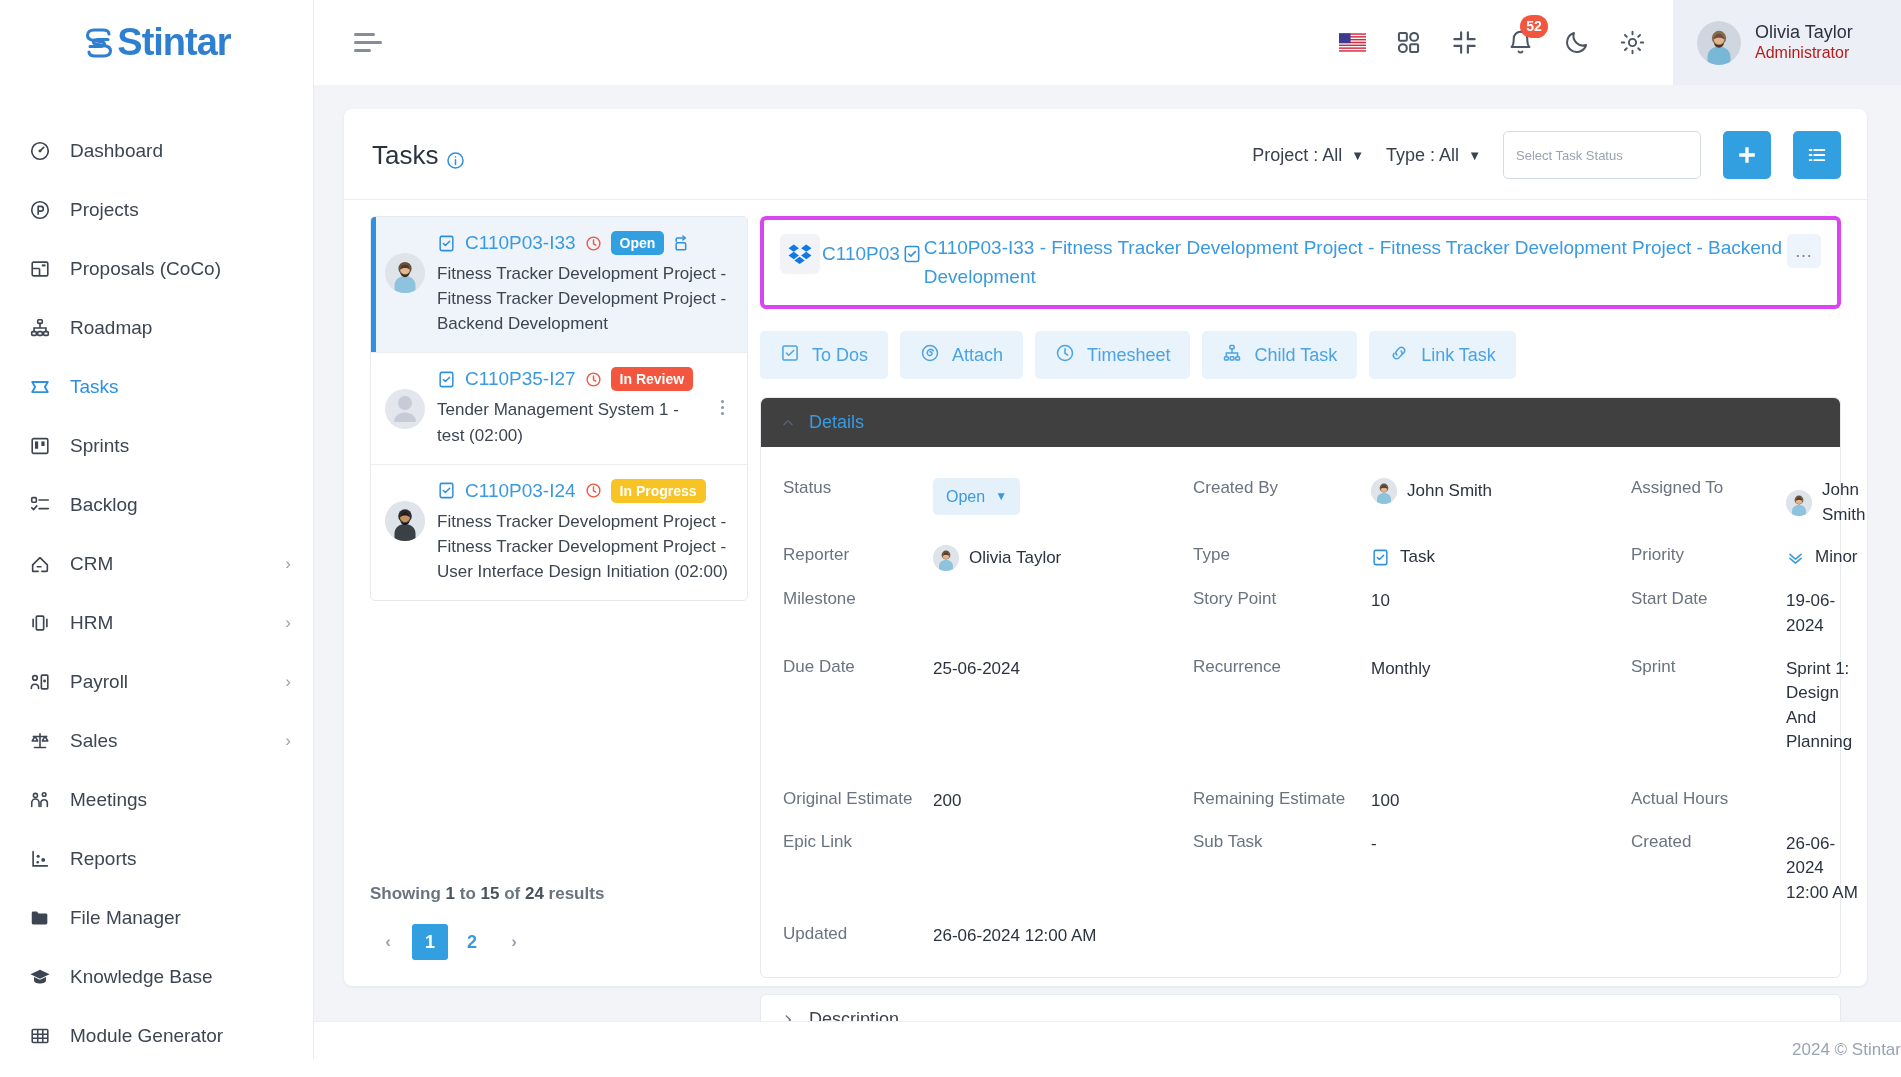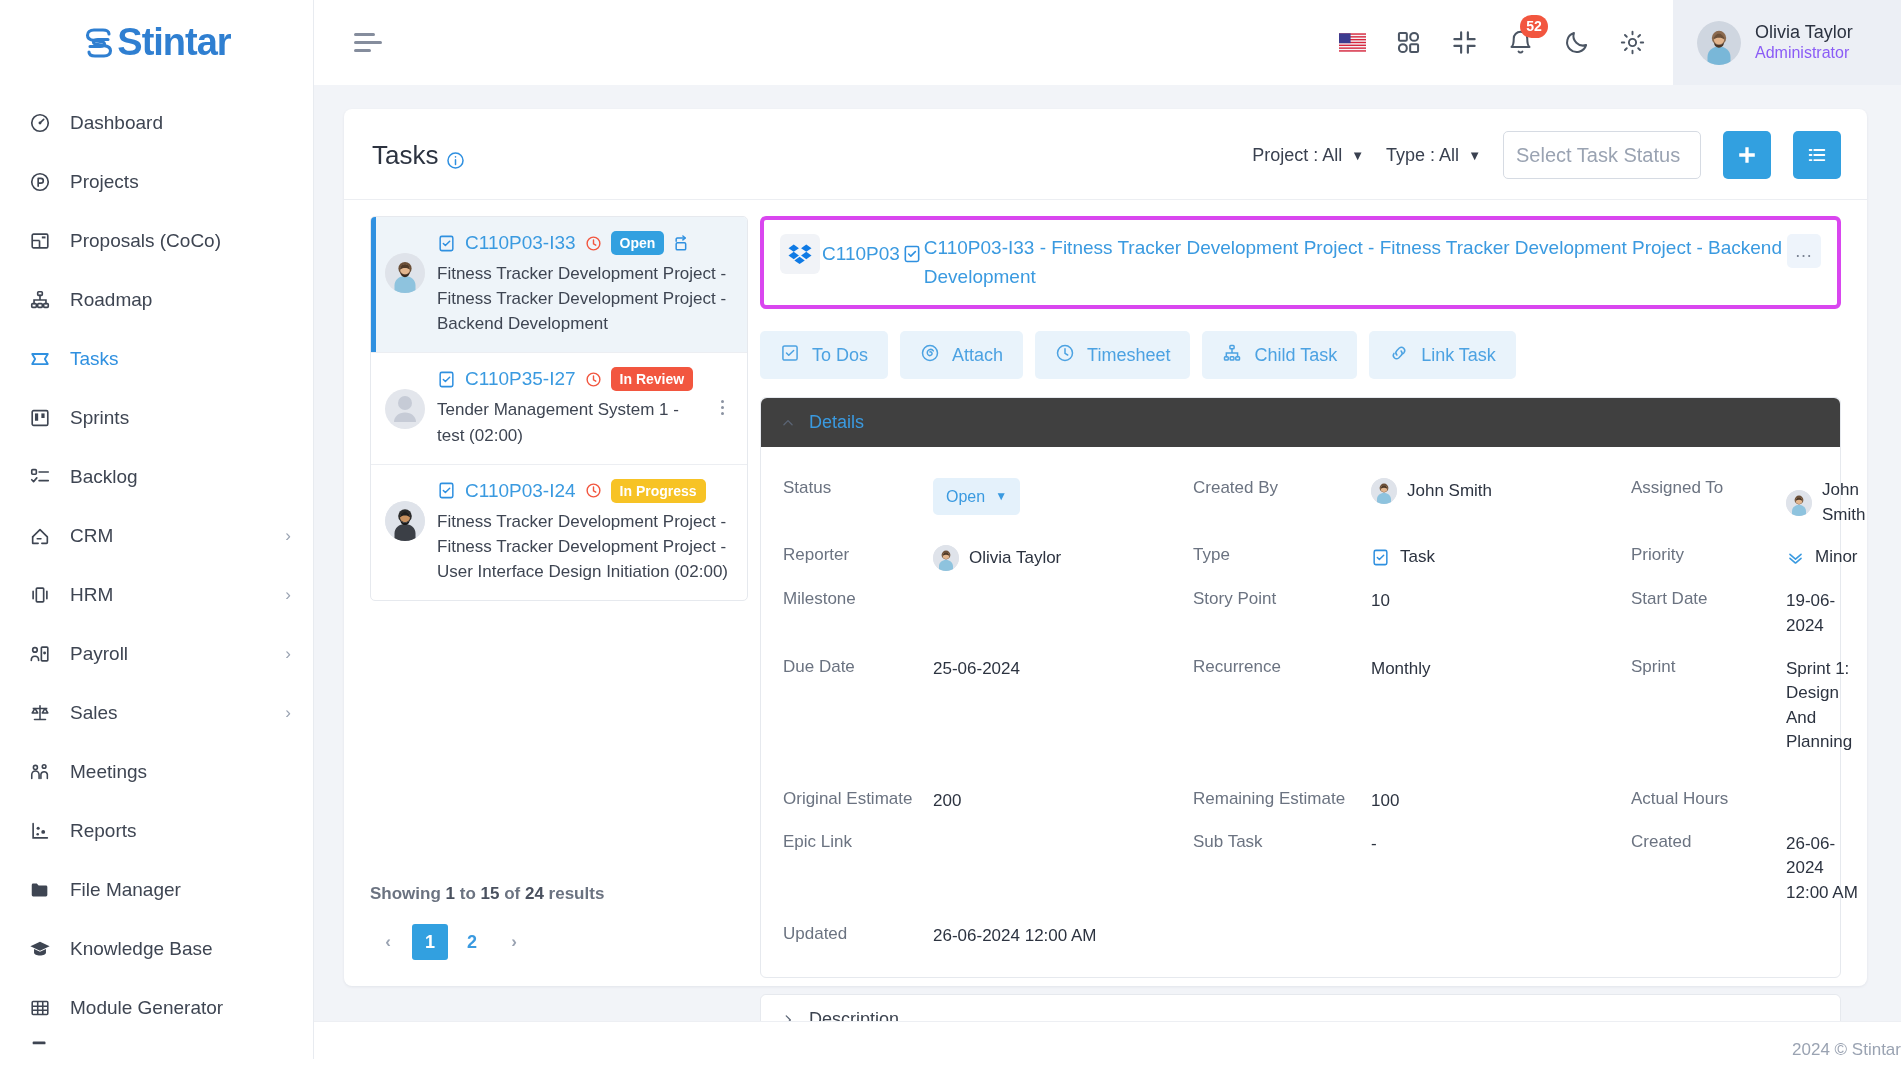--- a/index.html
+++ b/index.html
@@ -8,21 +8,21 @@
     font-family: "Liberation Sans", sans-serif;
     background: #ffffff;
     overflow: hidden;
   }
   .app { display: flex; width: 1901px; height: 1077px; }
 
   
   .sidebar {
     width: 314px; flex: 0 0 314px; height: 1059px;
     background: #ffffff; border-right: 1px solid #e8ebf0;
-    display: flex; flex-direction: column; overflow: hidden;
+    display: flex; flex-direction: column; overflow: hidden; gap: 28px;
   }
   .brand {
     height: 85px; display: flex; align-items: center; justify-content: center;
   }
   .brand-text {
     font-size: 38px; font-weight: bold; color: #2f7fd1; letter-spacing: -1px;
     display: flex; align-items: center;
   }
   .brand-s {
     display:inline-block; width: 34px; height: 34px; margin-right: 1px;
@@ -66,40 +66,40 @@
     border-radius: 12px; min-width: 28px; height: 23px; line-height: 23px; text-align:center;
     padding: 0 5px;
   }
   .profile {
     display: flex; align-items: center; gap: 14px; background: #eceff5;
     height: 85px; padding: 0 28px 0 24px; cursor: pointer; min-width: 228px;
   }
   .avatar { border-radius: 50%; overflow:hidden; flex:0 0 auto; background:#dfe3ea; display:block;}
   .profile .avatar { width: 44px; height: 44px; }
   .pname { font-size: 18px; color: #2b3240; line-height: 1.25; }
-  .prole { font-size: 16px; color: #8b5cf6; line-height: 1.3; }
+  .prole { font-size: 16px; color: #b91c1c; line-height: 1.3; }
 
   
   .content { flex: 1; padding: 24px 34px 0 30px; overflow: hidden; }
   .card {
     background: #fff; border-radius: 8px; height: 877px;
     box-shadow: 0 1px 3px rgba(20,30,60,.07); display:flex; flex-direction:column;
   }
   .card-head {
     display:flex; align-items:center; padding: 22px 26px 20px 28px;
     border-bottom: 1px solid #eceef2;
   }
   .page-title { font-size: 26px; color: #2c3340; display:flex; align-items:center; gap: 8px; }
   .info-ico { width: 19px; height: 19px; color:#2f90e0; display:inline-block; }
   .head-right { margin-left:auto; display:flex; align-items:center; gap: 22px; }
   .filter { font-size: 18px; color:#3a4150; display:flex; align-items:center; gap:9px; cursor:pointer; }
   .filter .car { font-size: 13px; color:#3a4150; }
   .status-input {
     width: 198px; height: 48px; border: 1px solid #d6dbe3; border-radius: 5px;
-    font-size: 20px; color:#2c3340; padding: 0 12px; outline: none; background:#fff;
+    font-size: 13px; color:#2c3340; padding: 0 12px; outline: none; background:#fff;
   }
   .status-input::placeholder { color:#9aa3b2; }
   .sq-btn {
     width: 48px; height: 48px; background:#32a0e0; border:none; border-radius: 5px;
     color:#fff; display:flex; align-items:center; justify-content:center; cursor:pointer;
   }
   .sq-btn svg { width: 22px; height: 22px; }
 
   .card-body { flex:1; display:flex; padding: 16px 26px 0 26px; gap: 0; min-height:0; }
 

